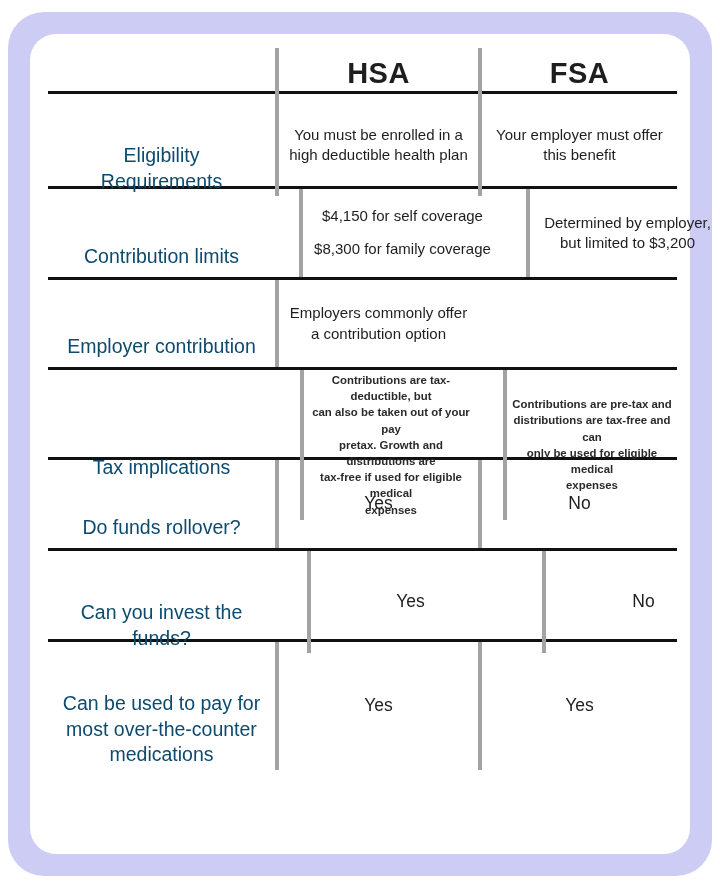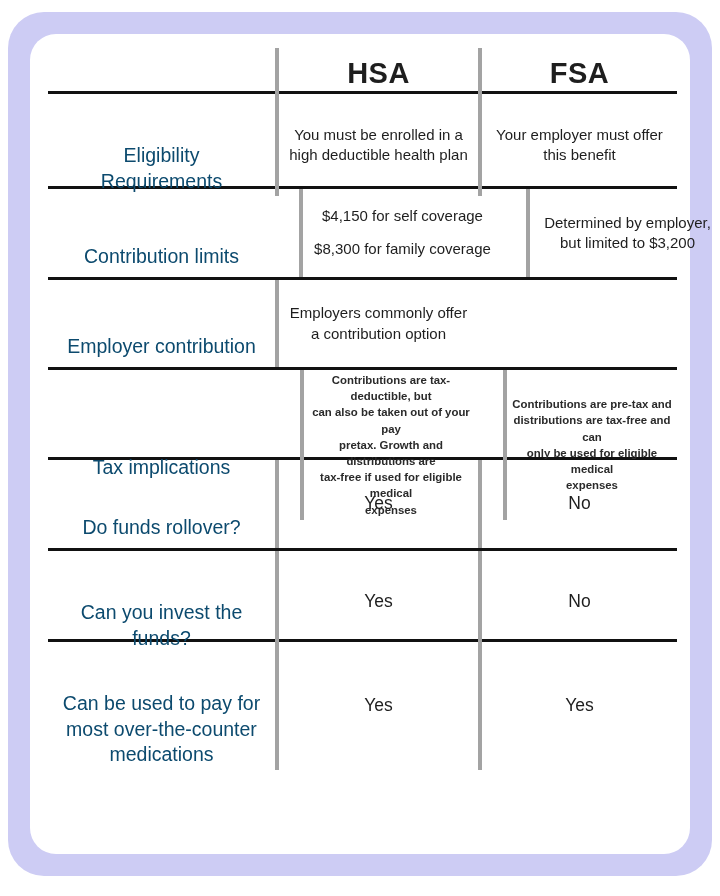--- a/index.html
+++ b/index.html
@@ -57,21 +57,21 @@
     line-height: 1.32;
     color: #0c4a6e;
     margin-top: 47px;
   }
   .r-eligibility { height: 95px; }
   .r-owner       { height: 89px; }
   .r-limits      { height: 91px; gap: 24px; }
   .r-employer    { height: 90px; }
   .r-tax         { height: 90px; }
   .r-rollover    { height: 91px; }
-  .r-invest      { height: 91px; }
+  .r-invest      { height: 91px; gap: 32px; }
   .r-otc         { height: 107px; }
   .small-cell {
     font-size: 11.4px;
     line-height: 1.42;
     font-weight: 600;
     color: #2a2a2a;
     margin-left: 25px;
   }
   .yesno-cell { font-size: 17.5px; }
   .gap-lines { line-height: 1.1; }

